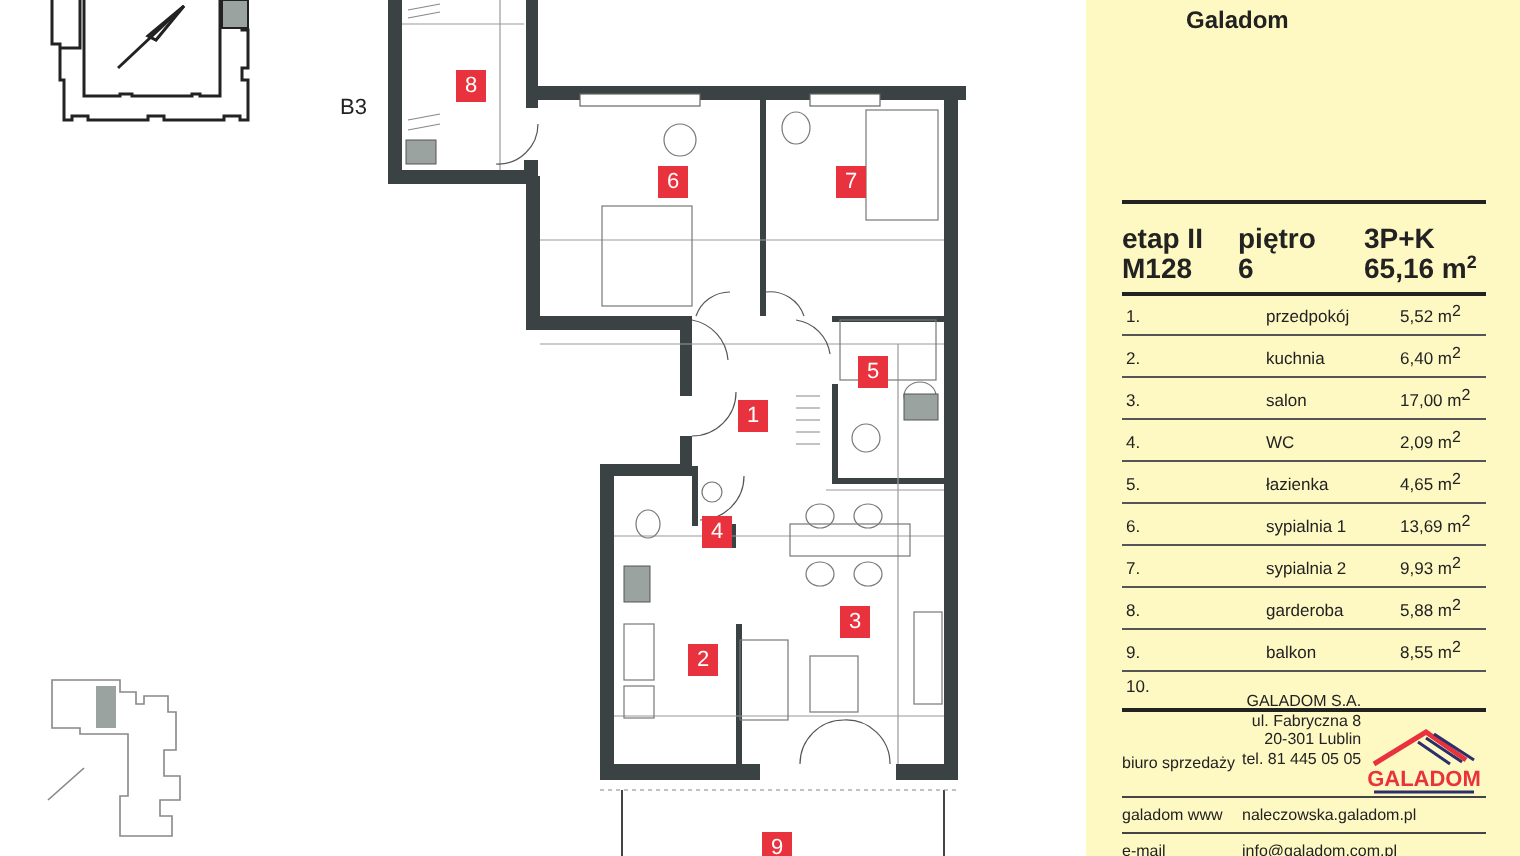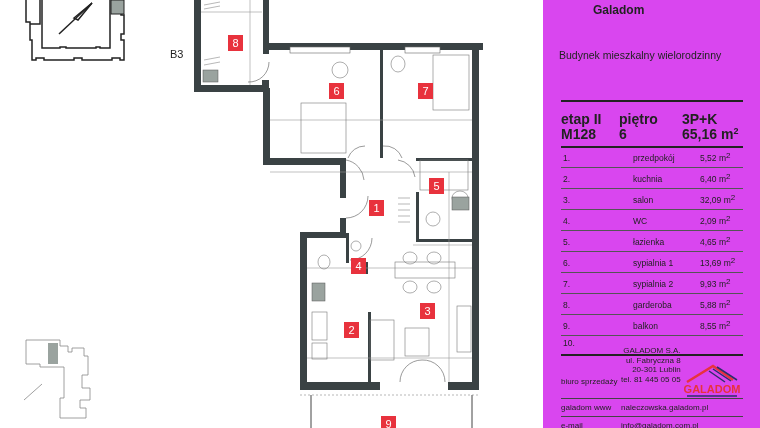--- a/index.html
+++ b/index.html
@@ -8,21 +8,21 @@
 
   #plan-area { position: absolute; left: 0; top: 0; width: 543px; height: 428px; background: #ffffff; }
   #plan-svg { position: absolute; left: 0; top: 0; }
 
   .room-badge {
     position: absolute; width: 15px; height: 16px; background: #e8323d; color: #fff;
     font-size: 11px; line-height: 16px; text-align: center; font-family: "Liberation Sans", sans-serif;
   }
   .b3-label { position: absolute; left: 126px; top: 48px; font-size: 11px; color: #222; padding-left: 44px; }
 
-  #info-panel { position: absolute; left: 543px; top: 0; width: 217px; height: 428px; background: #d946ef; }
+  #info-panel { position: absolute; left: 543px; top: 0; width: 217px; height: 428px; background: #fef9c3; }
   .brand-name { position: absolute; left: 50px; top: 3px; font-size: 12px; font-weight: bold; color: #222; }
   .building-desc { position: absolute; left: 16px; top: 48px; font-size: 10.5px; line-height: 14px; color: #222; width: 200px; }
   .hr-thick { position: absolute; left: 18px; width: 182px; height: 2px; background: #222; }
   .hr-thin { position: absolute; left: 18px; width: 182px; height: 1px; background: #444; }
 
   .summary { position: absolute; top: 112px; left: 18px; width: 182px; font-size: 14px; font-weight: bold; line-height: 15px; }
   .summary .col { position: absolute; top: 0; }
   .summary .c1 { left: 0; }
   .summary .c2 { left: 58px; }
   .summary .c3 { left: 121px; }
@@ -161,21 +161,20 @@
   <div class="room-badge" style="left:429px;top:178px">5</div>
   <div class="room-badge" style="left:329px;top:83px">6</div>
   <div class="room-badge" style="left:418px;top:83px">7</div>
   <div class="room-badge" style="left:228px;top:35px">8</div>
   <div class="room-badge" style="left:381px;top:416px">9</div>
 </div>
 
 <div id="info-panel">
   <div class="brand-name">Galadom</div>
   <div class="building-desc">
-    <div>Budynek mieszkalny wielorodzinny</div>
   </div>
 
   <div class="hr-thick" style="top:100px"></div>
 
   <div class="summary">
     <div class="col c1">
       <div>etap II</div>
       <div>M128</div>
     </div>
     <div class="col c2">
@@ -199,21 +198,21 @@
       </div>
     <div class="room-row" style="top:168px">
         <span class="num">2.</span>
         <span class="name">kuchnia</span>
         <span class="area"><span>6,40 m</span><sup>2</sup></span>
         <div class="line"></div>
       </div>
     <div class="room-row" style="top:189px">
         <span class="num">3.</span>
         <span class="name">salon</span>
-        <span class="area"><span>32,09 m</span><sup>2</sup></span>
+        <span class="area"><span>17,00 m</span><sup>2</sup></span>
         <div class="line"></div>
       </div>
     <div class="room-row" style="top:210px">
         <span class="num">4.</span>
         <span class="name">WC</span>
         <span class="area"><span>2,09 m</span><sup>2</sup></span>
         <div class="line"></div>
       </div>
     <div class="room-row" style="top:231px">
         <span class="num">5.</span>

